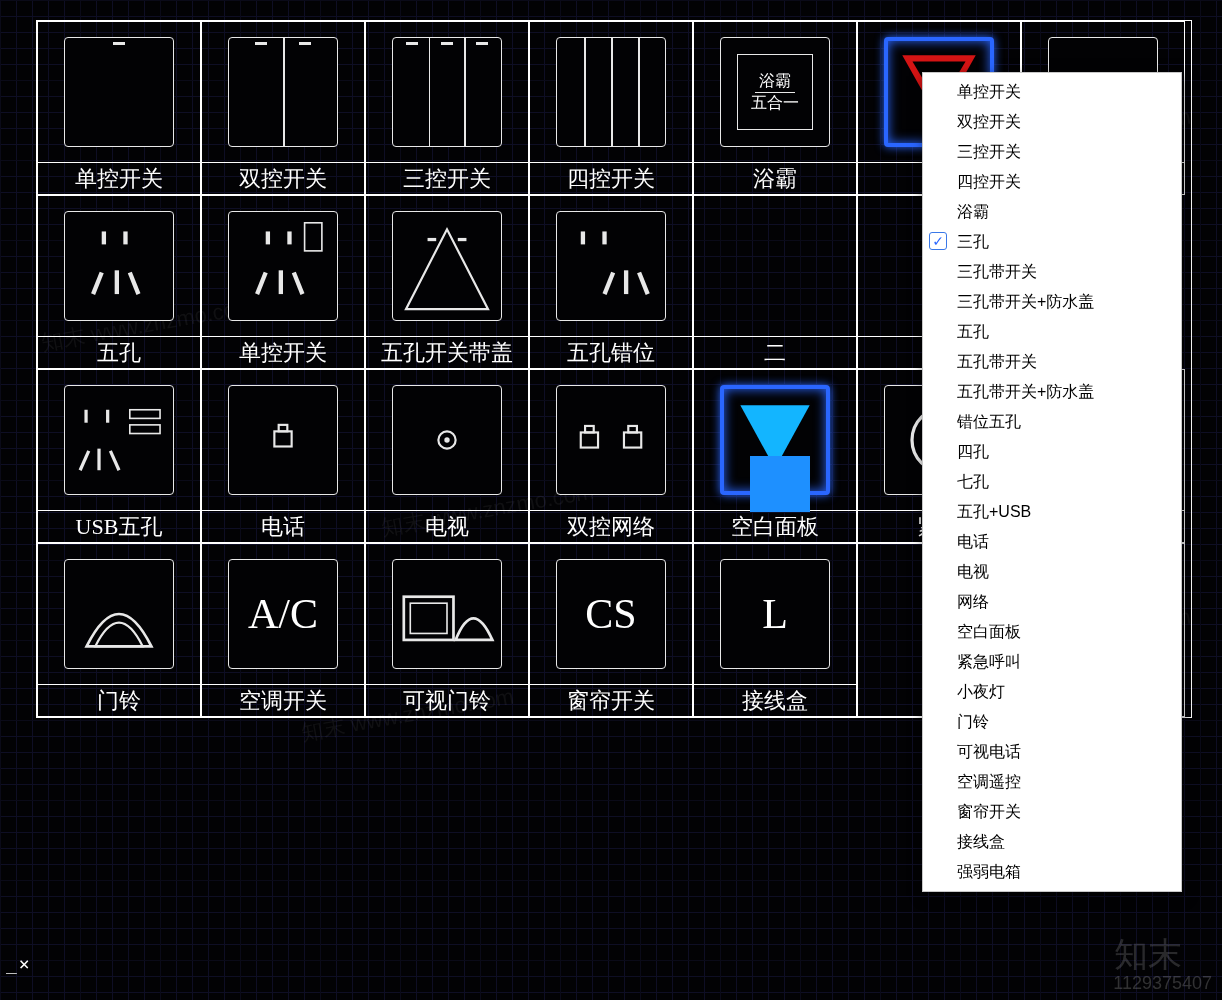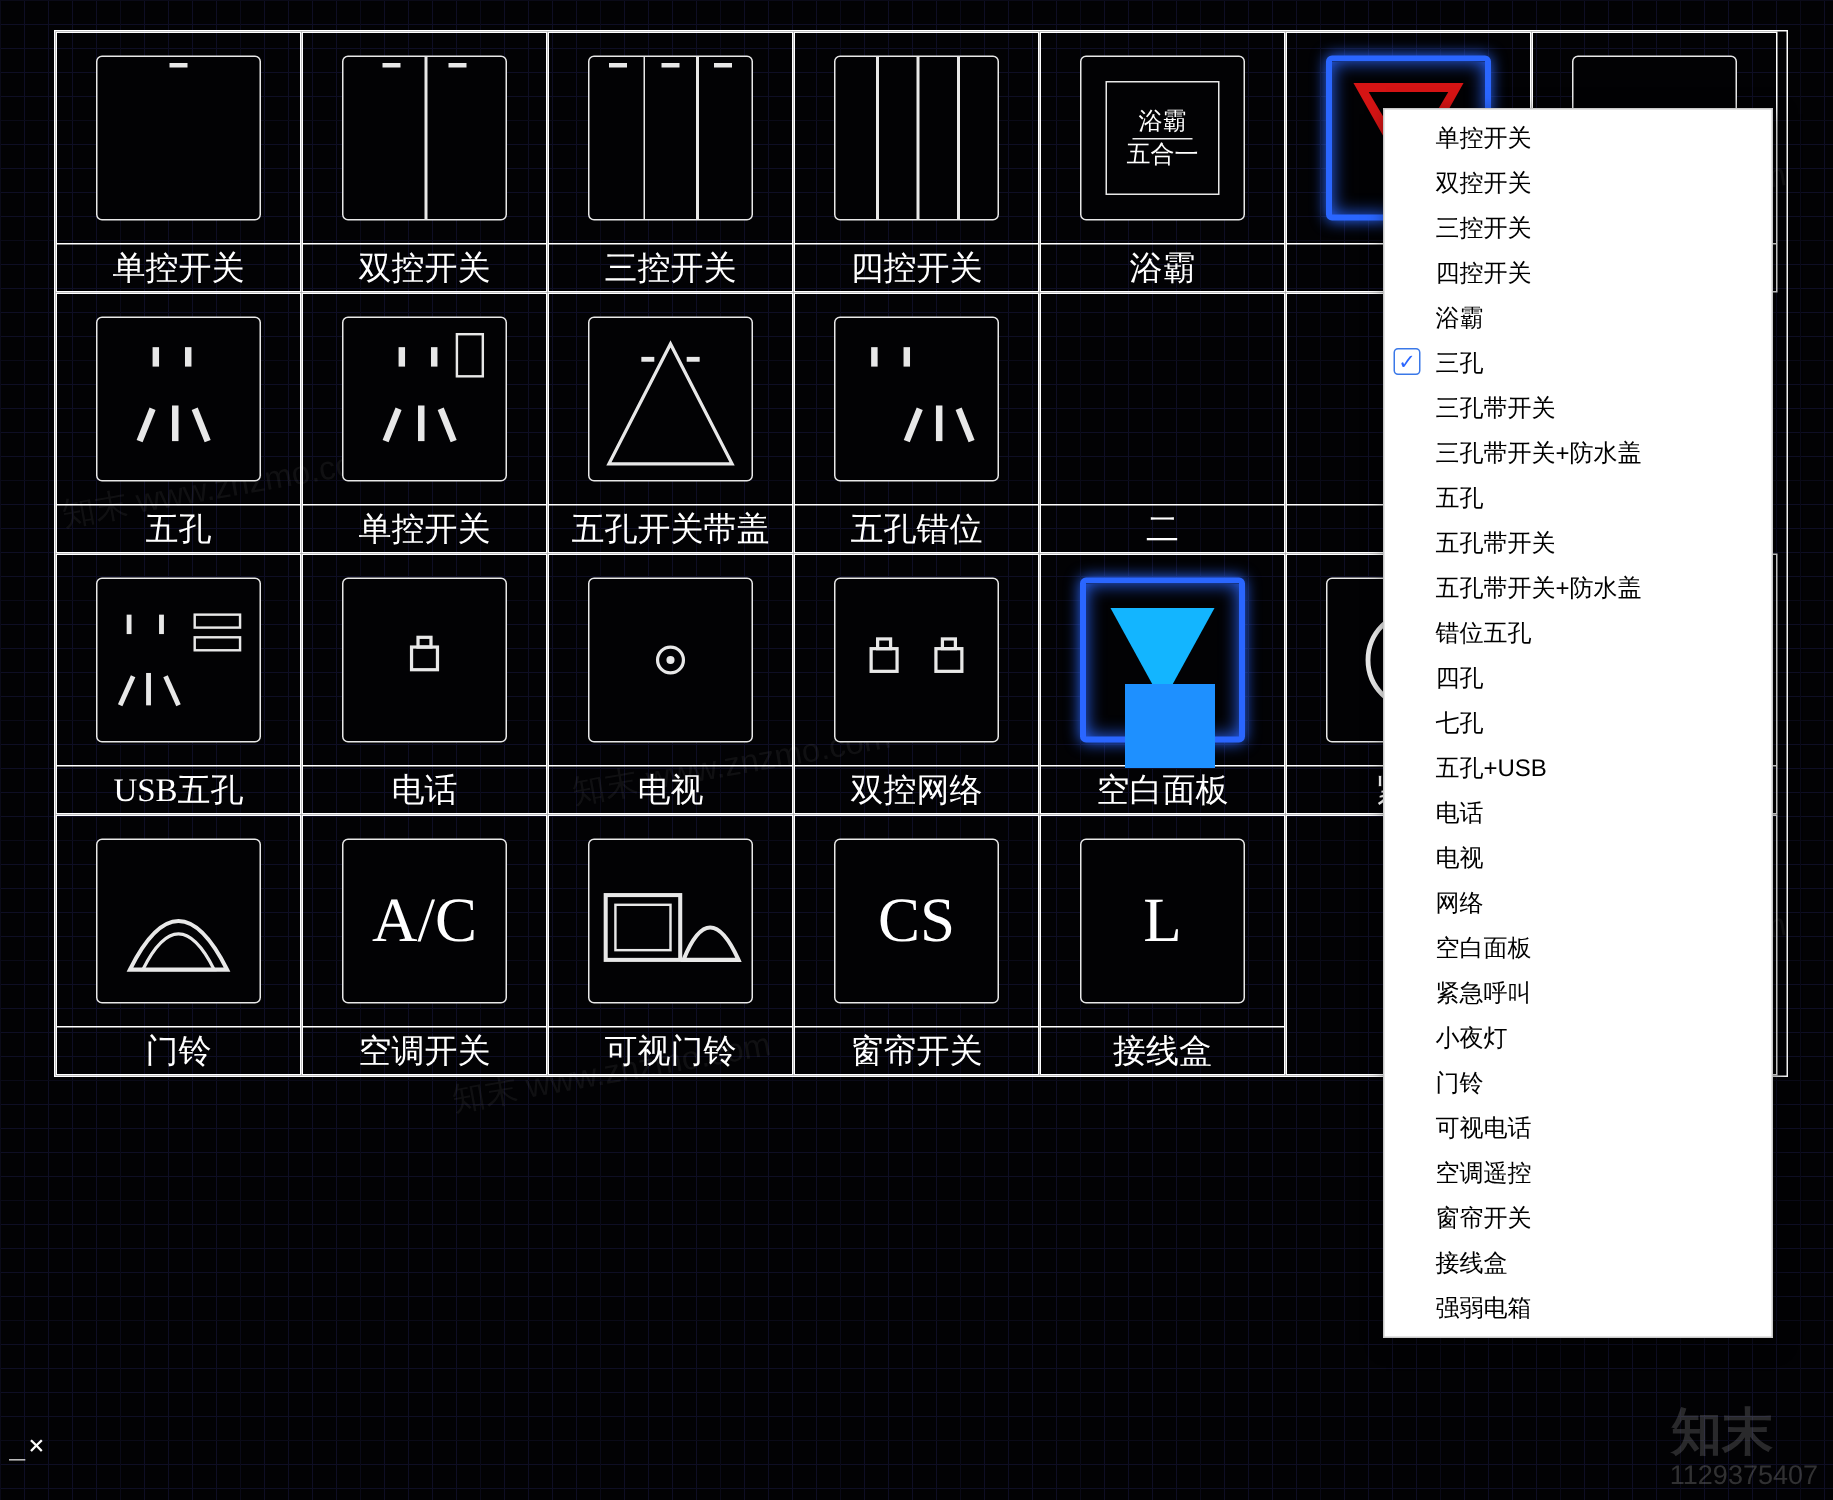--- a/index.html
+++ b/index.html
@@ -27,21 +27,21 @@
     font-size: 22px;
     transform: rotate(-10deg);
     pointer-events: none;
     white-space: nowrap;
   }
   .brand-wm {
     position: absolute;
     right: 40px; bottom: 22px;
     color: rgba(160,160,160,0.25);
     font-size: 34px;
-    font-weight: 700;
+    font-weight: 400;
     pointer-events: none;
   }
   .id-wm {
     position: absolute;
     right: 10px; bottom: 6px;
     color: rgba(160,160,160,0.3);
     font-size: 18px;
     pointer-events: none;
     text-align: right;
   }

